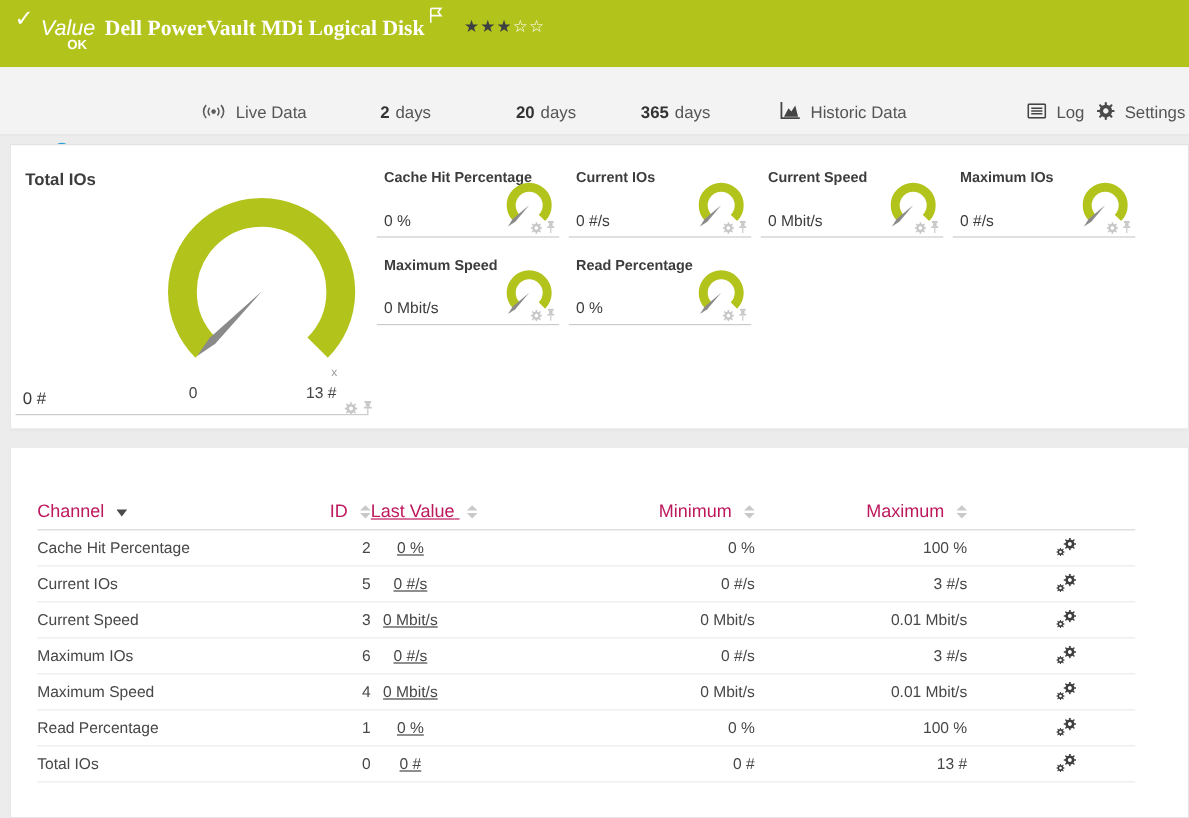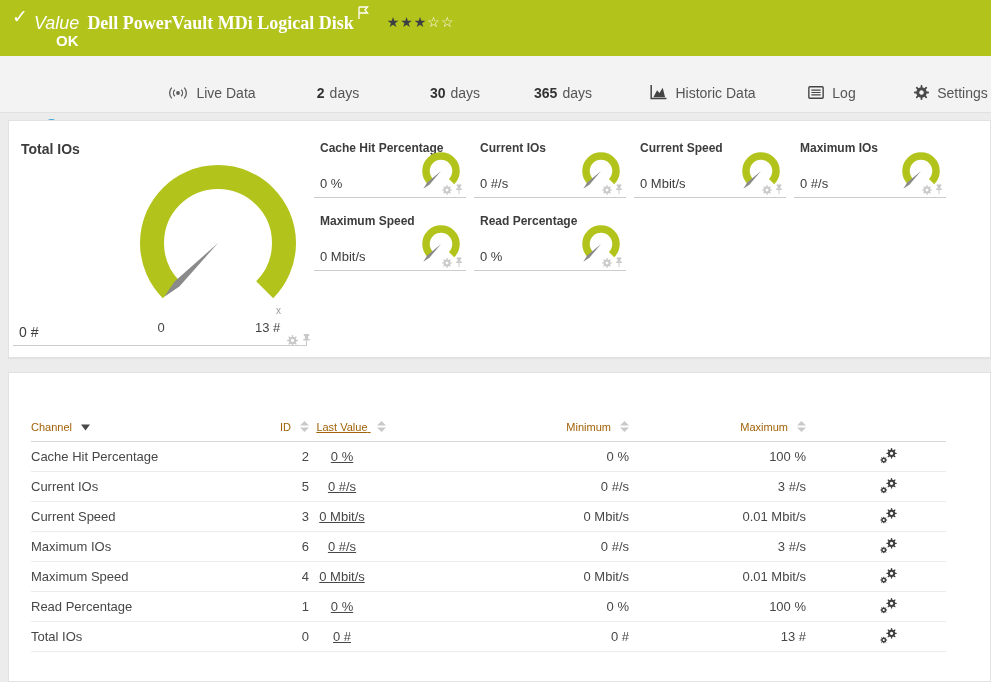--- a/index.html
+++ b/index.html
@@ -13,38 +13,38 @@
   
   .hdr { position:absolute; left:0; top:0; width:991px; height:56px; background:#b2c31c; color:#fff; }
   .hdr .check { position:absolute; left:12px; top:5px; font-size:19px; font-weight:bold; }
   .titleline { position:absolute; left:34px; top:6px; font-size:18px; white-space:nowrap; }
   .kind  { font-style:italic; margin-right:8px; }
   .title { font-weight:bold;font-family:Liberation Serif, serif; }
   .flagsvg { margin-left:4px; vertical-align:9px; }
   .stars { margin-left:18px; font-size:14px; vertical-align:2px; letter-spacing:1px; }
   .stars .filled { color:#3d4043; }
   .stars .empty  { color:#ffffff; }
-  .ok { position:absolute; left:56px; top:32px; font-size:15px; font-weight:bold; }
+  .ok { position:absolute; left:56px; top:32px; font-size:11px; font-weight:bold; }
 
   
   .tabs { position:absolute; left:0; top:56px; width:991px; height:57px;
           background:#f3f3f3; border-bottom:1px solid #e1e1e1; }
   .tab { position:absolute; top:0; height:57px; padding-top:16px;
          display:flex; align-items:center; justify-content:center; gap:8px;
          font-size:14px; color:#555; cursor:pointer; white-space:nowrap; }
   .tab .num { font-weight:bold; color:#333; margin-right:-3px; }
   .tab.active { color:#333; font-weight:bold; }
   .underbar { position:absolute; left:0; right:0; bottom:0; height:3px; background:#36a0d6; }
   #tab-overview { left:18px;   width:137px;margin-top:33px; }
   #tab-live     { left:166px; width:92px; }
   #tab-2days    { left:306px; width:64px; }
   #tab-30days   { left:418px; width:74px; }
   #tab-365days  { left:526px; width:74px; }
   #tab-historic { left:644px; width:118px; }
-  #tab-log      { left:804px; width:56px;text-align:center; }
+  #tab-log      { left:852px; width:56px;text-align:center; }
   #tab-settings { left:910px; width:82px; }
 
   
   .panel { position:absolute; left:8px; width:983px; background:#fff;
            border:1px solid #e2e2e2; box-shadow:0 1px 1px rgba(0,0,0,.04); }
   #gauges-panel { top:120px; height:238px; }
   #table-panel  { top:372px; height:310px; }
 
   
   .bigcell { position:absolute; left:0; top:0; width:305px; height:236px; }
@@ -66,21 +66,21 @@
   .gvalue { position:absolute; left:6px; bottom:6px; font-size:13px; color:#3c3c3c; }
   .corner { position:absolute; right:3px; bottom:2px; display:flex; gap:3px; align-items:center; }
 
   .arc    { fill:none; stroke:#b2c31c; }
   .needle { fill:#8a8a8a; }
   .graycorner { fill:#c8c8c8; }
 
   
   #table-panel table { position:absolute; left:22px; top:40px; width:915px;
                        border-collapse:collapse; table-layout:fixed; font-size:13px; color:#474747; }
-  th { height:28px; font-weight:normal; font-size:11px; color:#a16207;
+  th { height:28px; font-weight:normal; font-size:15px; color:#be185d;
        border-bottom:1px solid #d8d8d8; white-space:nowrap; }
   td { height:30px; border-bottom:1px solid #ececec; white-space:nowrap; }
   .c-ch  { text-align:left; }
   .c-id  { text-align:right; }
   .c-last{ text-align:center;text-decoration:underline; }
   td.c-last { padding-right:18px; }
   .c-min { text-align:right; }
   .c-max { text-align:right; }
   .c-set { text-align:left; padding-left:74px; }
   th .sort { margin-left:6px; vertical-align:-1px; }
@@ -148,21 +148,21 @@
       <path d="M6.8 3.8 A4.6 4.6 0 0 0 6.8 10.2 M3.8 1.6 A7.8 7.8 0 0 0 3.8 12.4" fill="none" stroke="#5a5a5a" stroke-width="1.3"></path>
       <path d="M13.2 3.8 A4.6 4.6 0 0 1 13.2 10.2 M16.2 1.6 A7.8 7.8 0 0 1 16.2 12.4" fill="none" stroke="#5a5a5a" stroke-width="1.3"></path>
     </svg>
     <span>Live Data</span>
   </div>
   <div class="tab" id="tab-2days">
     <span class="num">2</span>
     <span>days</span>
   </div>
   <div class="tab" id="tab-30days">
-    <span class="num">30</span>
+    <span class="num">20</span>
     <span>days</span>
   </div>
   <div class="tab" id="tab-365days">
     <span class="num">365</span>
     <span>days</span>
   </div>
   <div class="tab" id="tab-historic">
     <svg width="17" height="15" viewBox="0 0 18 16">
       <path d="M1.2 0 V14.4 H17.5" fill="none" stroke="#444" stroke-width="1.6"></path>
       <path d="M3.5 13 L7.5 5.5 L10 8.5 L13.5 3 L16 13 Z" fill="#444"></path>

